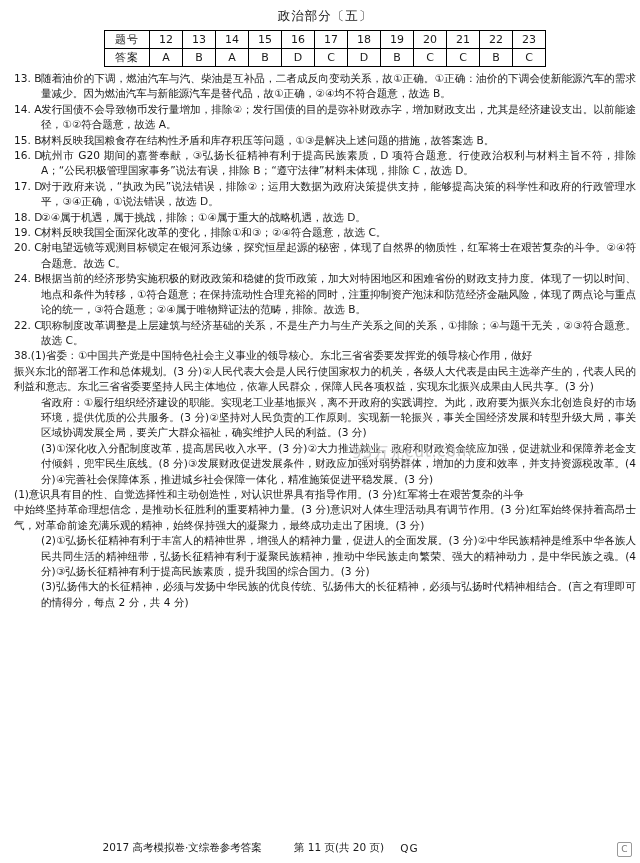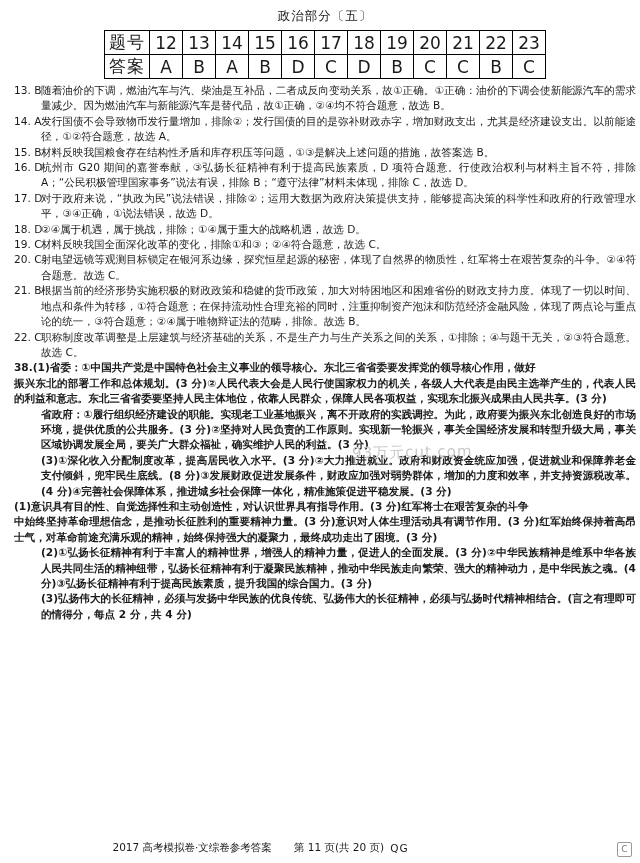--- a/index.html
+++ b/index.html
@@ -30,21 +30,21 @@
     font-weight: 500;
   }
   
   .table-wrap {
     display: flex;
     justify-content: center;
     margin-bottom: 4px;
   }
   table.answers {
     border-collapse: collapse;
-    font-size: 17px;
+    font-size: 11px;
   }
   table.answers td, table.answers th {
     border: 1px solid #000;
     width: 32px;
     height: 17px;
     text-align: center;
     vertical-align: middle;
     font-weight: normal;
     padding: 0;
   }
@@ -69,21 +69,20 @@
     white-space: pre;
   }
   .item .txt {
     flex: 1 1 auto;
     text-align: justify;
     text-justify: inter-ideograph;
   }
   .para {
     text-align: justify;
     text-justify: inter-ideograph;
-    font-weight: bold;
   }
   .blockitem {
     margin-bottom: 0px;
   }
   .hang33 {
     padding-left: 33px;
     text-indent: -33px;
   }
   .sub {
     padding-left: 27px;
@@ -105,20 +104,21 @@
   
   .footer {
     position: absolute;
     left: 0;
     bottom: 8px;
     width: 521px;
     display: flex;
     align-items: center;
     justify-content: center;
     font-size: 10.5px;
+    gap: 10px;
   }
   .footer .fnum {
     margin-left: 22px;
   }
   .footer .fcode {
     margin-left: 6px;
     letter-spacing: 1px;
   }
   .corner-c {
     position: absolute;
@@ -215,21 +215,21 @@
       <div class="num">19. C</div>
       <div class="txt">材料反映我国全面深化改革的变化，排除①和③；②④符合题意，故选 C。</div>
     </div>
 
     <div class="item">
       <div class="num">20. C</div>
       <div class="txt">射电望远镜等观测目标锁定在银河系边缘，探究恒星起源的秘密，体现了自然界的物质性，红军将士在艰苦复杂的斗争。②④符合题意。故选 C。</div>
     </div>
 
     <div class="item">
-      <div class="num">21. B</div>
+      <div class="num">24. B</div>
       <div class="txt">根据当前的经济形势实施积极的财政政策和稳健的货币政策，加大对特困地区和困难省份的财政支持力度。体现了一切以时间、地点和条件为转移，①符合题意；在保持流动性合理充裕的同时，注重抑制资产泡沫和防范经济金融风险，体现了两点论与重点论的统一，③符合题意；②④属于唯物辩证法的范畴，排除。故选 B。</div>
     </div>
 
     <div class="item">
       <div class="num">22. C</div>
       <div class="txt">职称制度改革调整是上层建筑与经济基础的关系，不是生产力与生产关系之间的关系，①排除；④与题干无关，②③符合题意。故选 C。</div>
     </div>
 
 
     <div class="blockitem">

